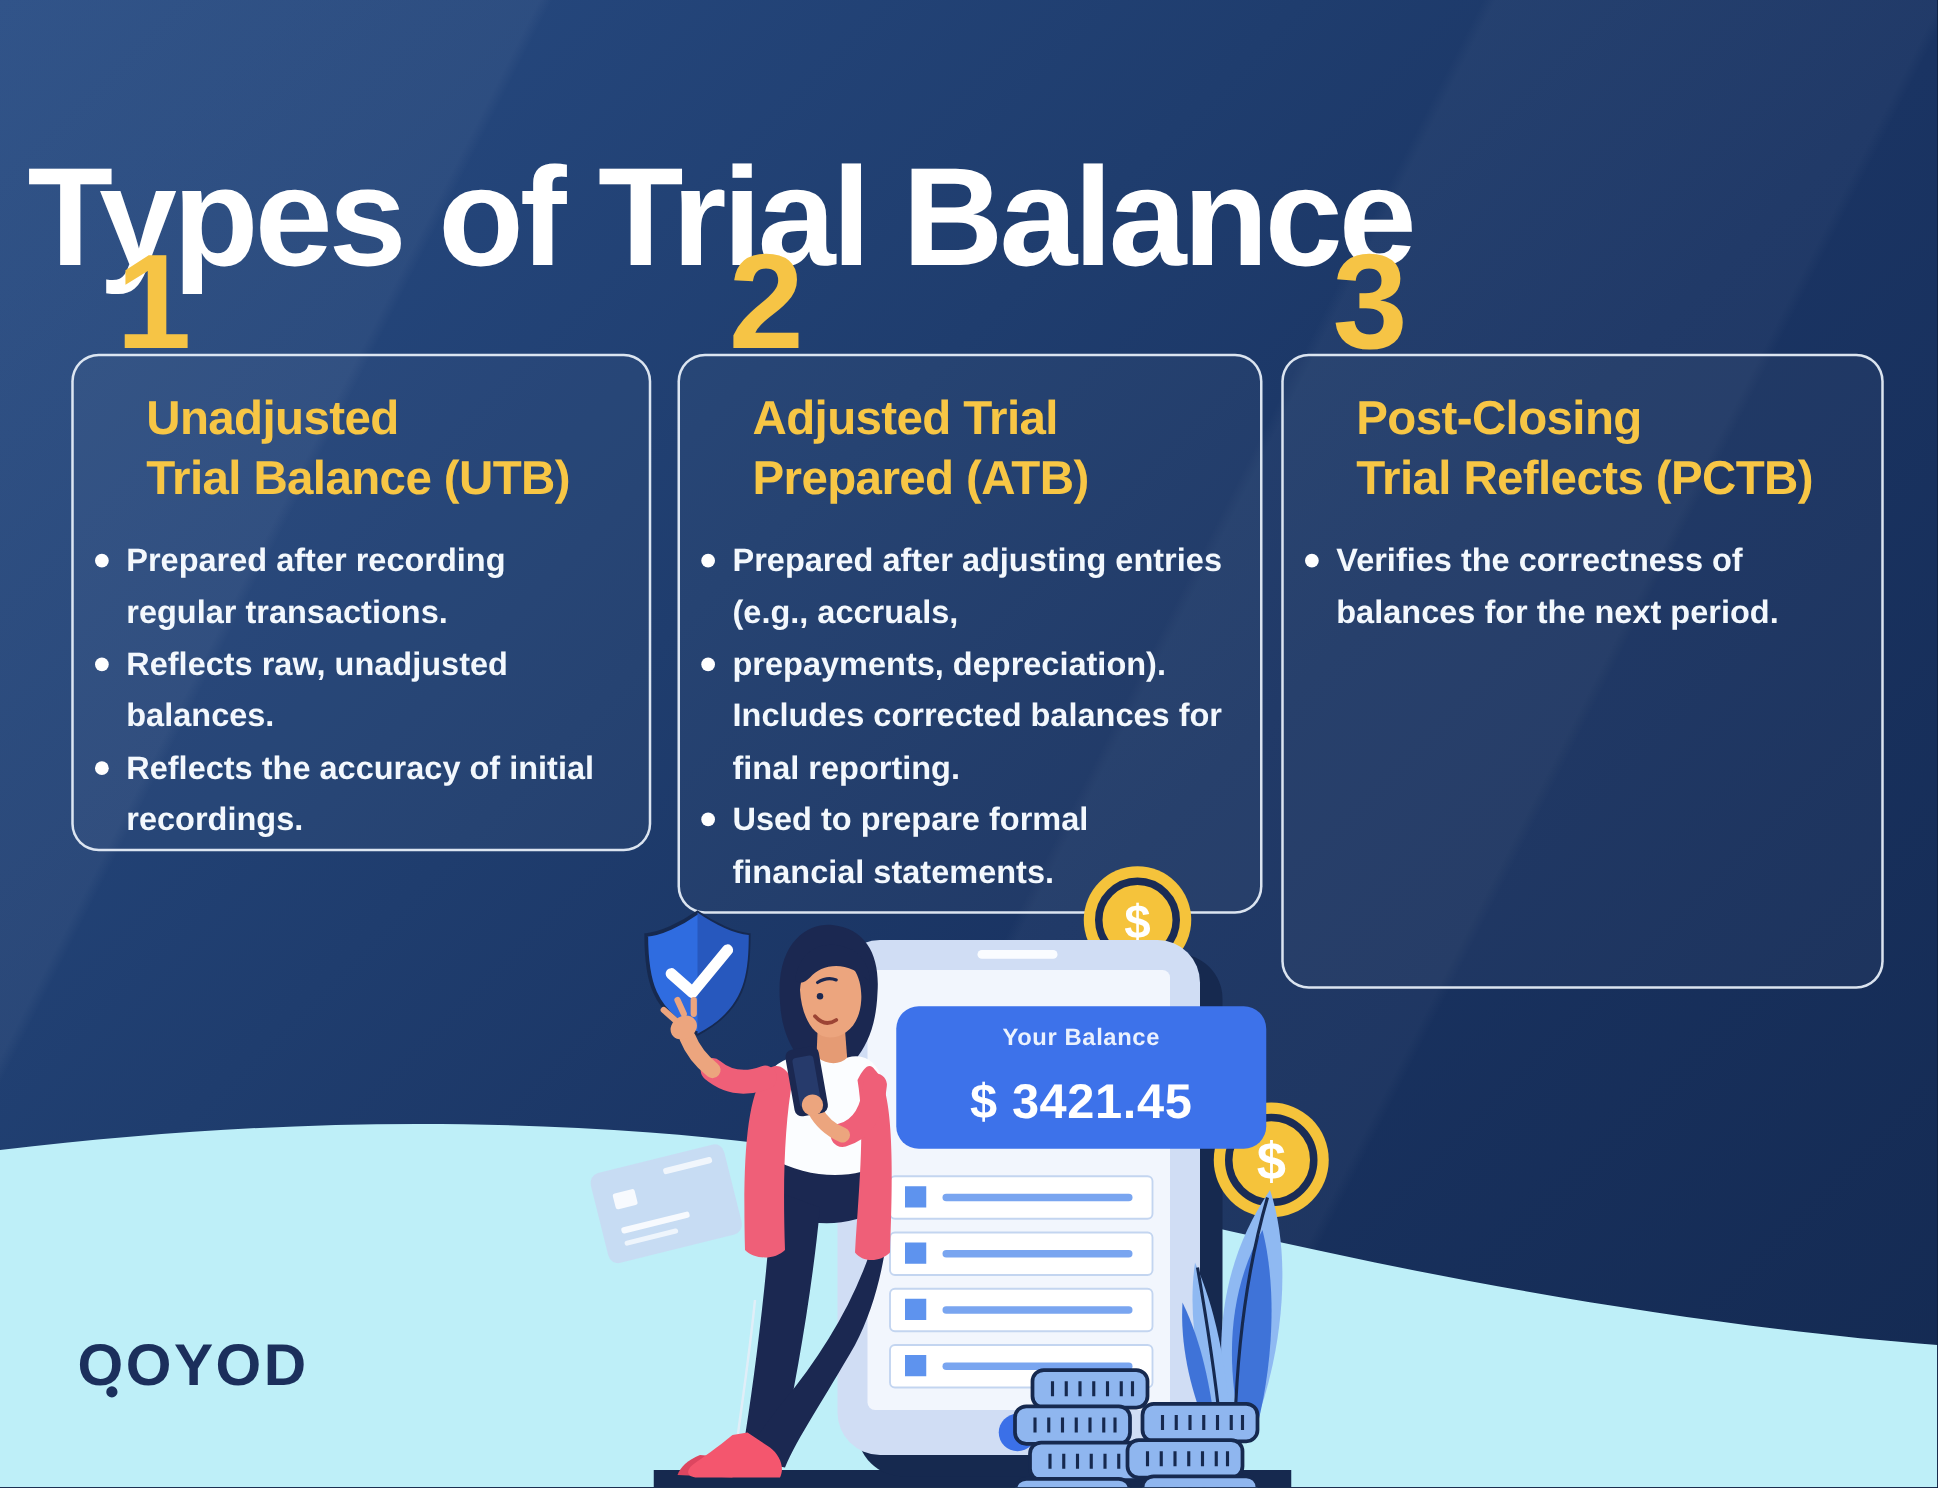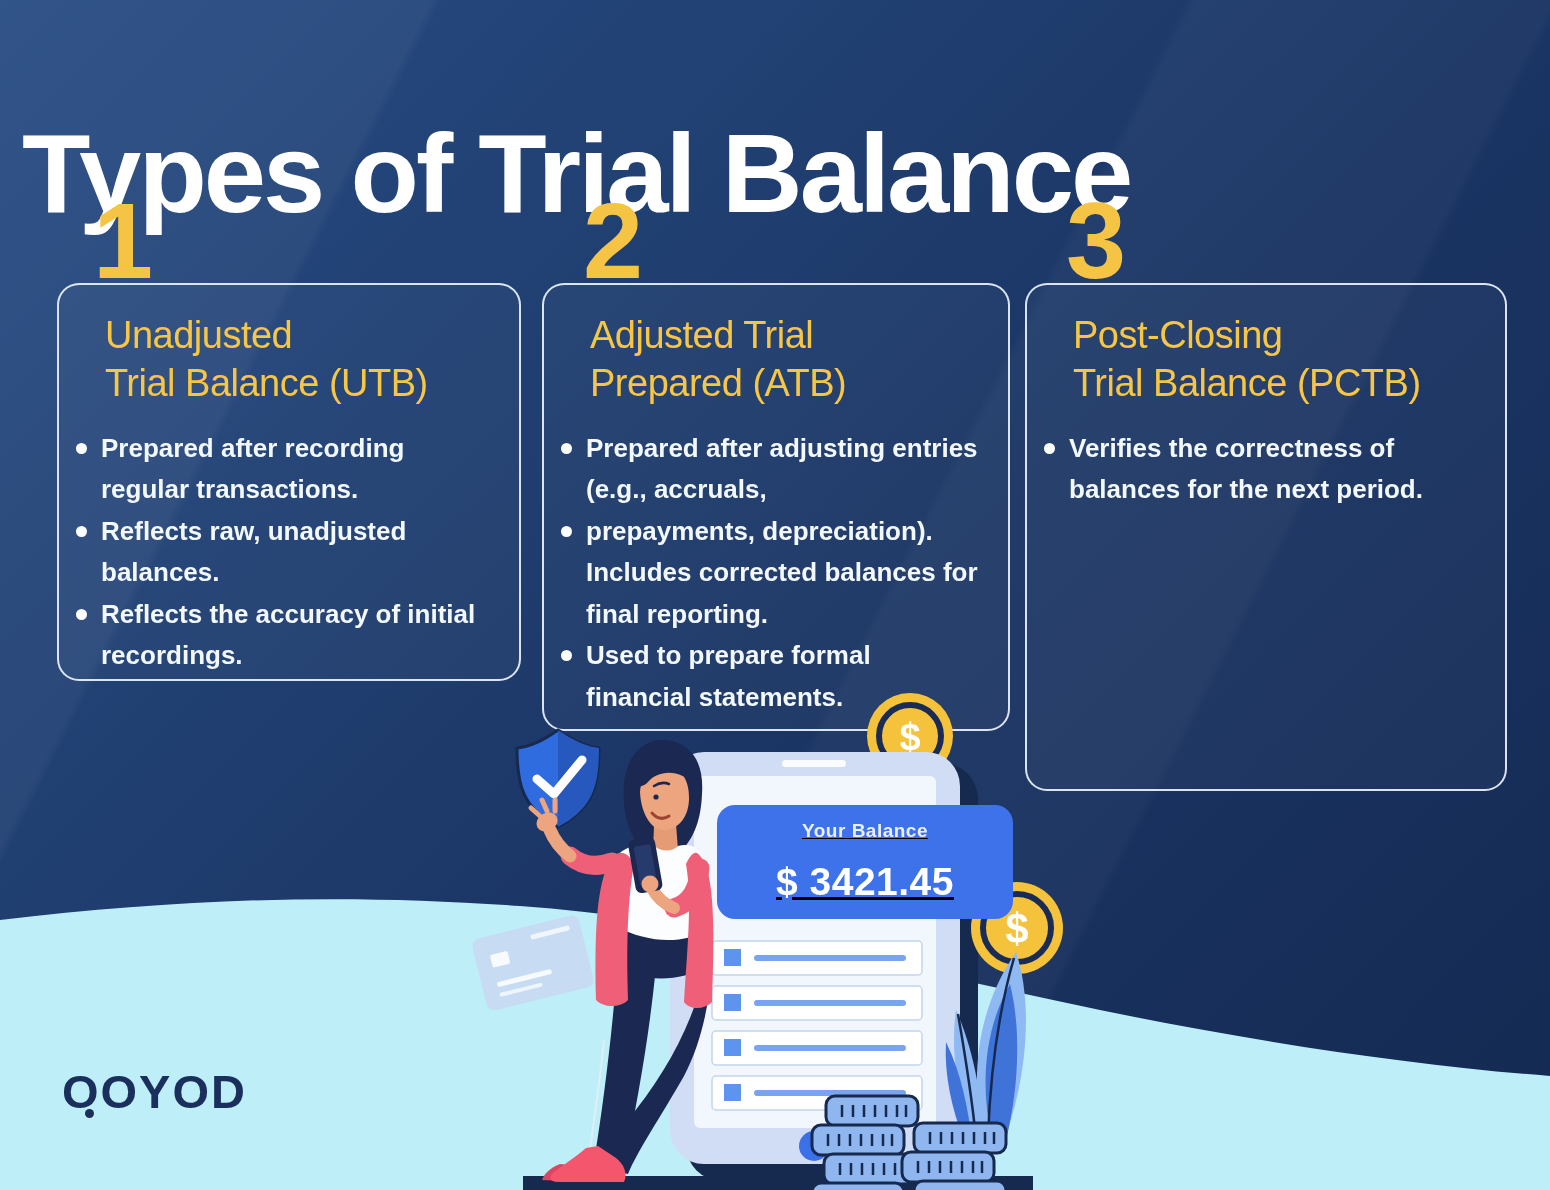--- a/index.html
+++ b/index.html
@@ -23,30 +23,30 @@
   #num1{left:93px}#num2{left:583px}#num3{left:1066px}
   .card{
     position:absolute;top:283px;z-index:2;box-sizing:border-box;
     border:2px solid rgba(236,243,252,0.92);border-radius:22px;
     background:rgba(255,255,255,0.03);
     padding:26px 26px 0 42px;
   }
   #card1{left:57px;width:464px;height:398px}
   #card2{left:542px;width:468px;height:448px}
   #card3{left:1025px;width:482px;height:508px}
-  .card h2{margin:0 0 20px 4px;font-size:38px;font-weight:400;color:#F7C645;line-height:1.27;letter-spacing:-0.5px}
+  .card h2{margin:0 0 20px 16px;font-size:38px;font-weight:700;color:#F7C645;line-height:1.27;letter-spacing:-0.5px}
   .card h2 span{display:block}
   .card ul{list-style:none;margin:0;padding:0}
   .card li{position:relative;font-size:26px;font-weight:700;color:#F3F8FD;line-height:1.6;}
   .card li::before{content:"";position:absolute;left:-25px;top:15px;width:11px;height:11px;border-radius:50%;background:#ffffff}
   #illu{position:absolute;inset:0;z-index:4;pointer-events:none}
   .balance{
     position:absolute;left:717px;top:805px;width:296px;height:114px;z-index:5;
     background:#3D72EA;border-radius:18px;display:flex;flex-direction:column;
-    align-items:center;justify-content:center;gap:18px;text-decoration:underline;
+    align-items:center;justify-content:center;gap:18px;
   }
   .balance .lbl{font-size:19px;font-weight:700;color:#EAF1FE;letter-spacing:0.5px}
   .balance .val{font-size:39px;font-weight:800;color:#FFFFFF;letter-spacing:0.5px}
   .logo{position:absolute;left:62px;top:1064px;z-index:5;font-size:47px;font-weight:800;color:#1B2F5C;letter-spacing:2px}
   .logo .q{position:relative;display:inline-block}
   .logo .qdot{position:absolute;left:23px;bottom:1px;width:9px;height:9px;border-radius:50%;background:#1B2F5C}
 </style>
 </head>
 <body>
 
@@ -78,21 +78,21 @@
     <ul>
       <li>Prepared after adjusting entries (e.g., accruals,</li>
       <li>prepayments, depreciation). Includes corrected balances for final reporting.</li>
       <li>Used to prepare formal financial statements.</li>
     </ul>
   </section>
 
   <section class="card" id="card3">
     <h2>
       <span>Post-Closing</span>
-      <span>Trial Balance (PCTB)</span>
+      <span>Trial Reflects (PCTB)</span>
     </h2>
     <ul>
       <li>Verifies the correctness of balances for the next period.</li>
     </ul>
   </section>
 
   <svg id="illu" viewBox="0 0 1550 1190" aria-hidden="true">
     <defs>
       <g id="bcoin">
         <rect x="0" y="0" width="92" height="30" rx="9" fill="#8FB6EF" stroke="#16294F" stroke-width="3"></rect>

